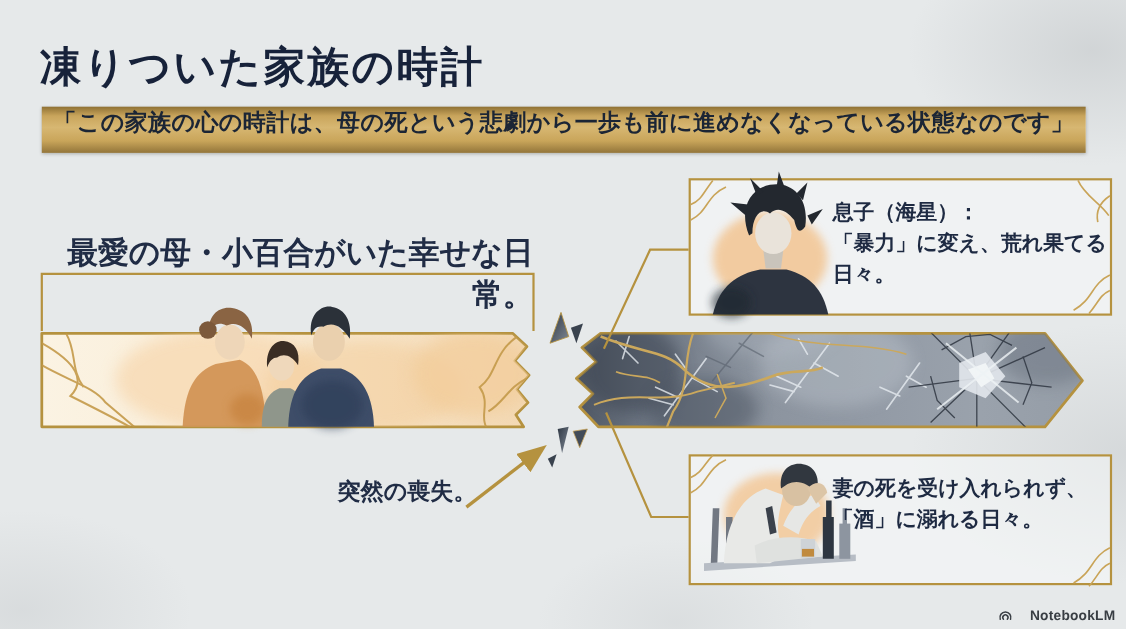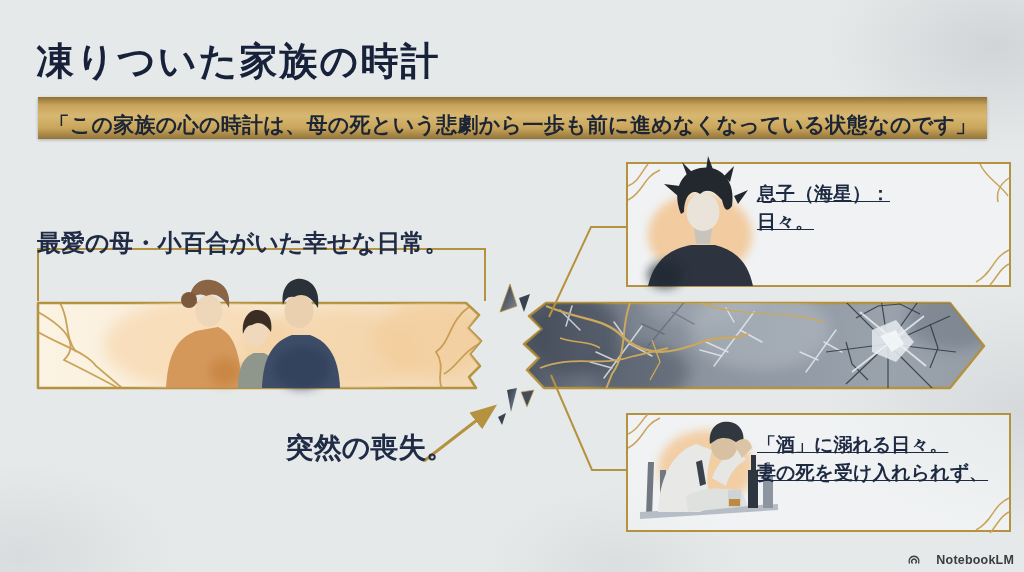--- a/index.html
+++ b/index.html
@@ -12,34 +12,34 @@
       radial-gradient(220px 130px at 2% 97%, rgba(155,160,164,.18), transparent 70%),
       radial-gradient(180px 110px at 60% 99%, rgba(155,160,164,.15), transparent 70%),
       #e6e9ea;
   }
   .txt{position:absolute;z-index:3;}
   .title{
     left:36px;top:16px;font-family:"Liberation Serif",serif;font-weight:700;
     font-size:38px;letter-spacing:2px;color:#17223a;margin-top:20px;
   }
   .banner{
-    left:38px;top:97px;width:949px;height:42px;display:flex;align-items:flex-end;justify-content:center;
+    left:38px;top:97px;width:949px;height:42px;display:flex;align-items:flex-start;justify-content:center;
     background:linear-gradient(180deg,#8f7134 0%,#c9a55c 20%,#d7b772 45%,#c9a55a 74%,#93753a 100%);
     box-shadow:0 1px 3px rgba(40,40,30,.3);
   }
   .banner span{font-size:21px;font-weight:700;color:#1b2535;letter-spacing:.3px;white-space:nowrap;}
-  .happy-label{left:37px;top:211px;width:448px;text-align:left;font-size:24px;font-weight:700;color:#202c45;margin-top:16px;}
-  .loss-caption{left:170px;top:435px;width:400px;text-align:center;font-size:28px;font-weight:700;line-height:26px;color:#202c45;}
+  .happy-label{left:37px;top:211px;width:448px;text-align:right;font-size:28px;font-weight:700;color:#202c45;}
+  .loss-caption{left:170px;top:435px;width:400px;text-align:center;font-size:21px;font-weight:700;line-height:26px;color:#202c45;}
   .char-box{
     position:absolute;left:626px;width:385px;border:2px solid #b5923f;
     background:rgba(250,251,251,.5);box-sizing:border-box;z-index:1;
   }
   #son-box{top:162px;height:125px;}
   #father-box{top:413px;height:119px;}
-  .box-text{left:757px;width:256px;font-size:19px;font-weight:700;line-height:28px;color:#1e2a42;text-decoration:underline;}
+  .box-text{left:757px;width:256px;font-size:19px;font-weight:700;line-height:28px;color:#1e2a42;}
   #son-text{top:180px;}
   #father-text{top:431px;}
   .art{position:absolute;left:0;top:0;z-index:2;pointer-events:none;}
   .footer{right:10px;bottom:5px;display:flex;align-items:center;gap:15px;}
   .footer span{font-size:12.5px;font-weight:600;color:#383d43;letter-spacing:.2px;}
 </style>
 </head>
 <body>
 
 <div id="slide">
@@ -213,26 +213,27 @@
   </div>
 
   <div class="txt happy-label">最愛の母・小百合がいた幸せな日常。</div>
 
   <div class="txt loss-caption">
     <div>突然の喪失。</div>
   </div>
 
   <div class="txt box-text" id="son-text">
     <div>息子（海星）：</div>
+    <div>「暴力」に変え、荒れ果てる</div>
     <div>日々。</div>
   </div>
 
   <div class="txt box-text" id="father-text">
+    <div>妻の死を受け入れられず、</div>
     <div>「酒」に溺れる日々。</div>
-    <div>妻の死を受け入れられず、</div>
   </div>
 
   <div class="txt footer">
     <svg width="14" height="14" viewBox="0 0 24 24">
       <g fill="none" stroke="#3a3f45" stroke-width="2.4" stroke-linecap="round">
         <path d="M4,17 A8.5,8.5 0 1 1 20,17"></path>
         <path d="M9,17 A4,4 0 1 1 15,17"></path>
       </g>
     </svg>
     <span>NotebookLM</span>

